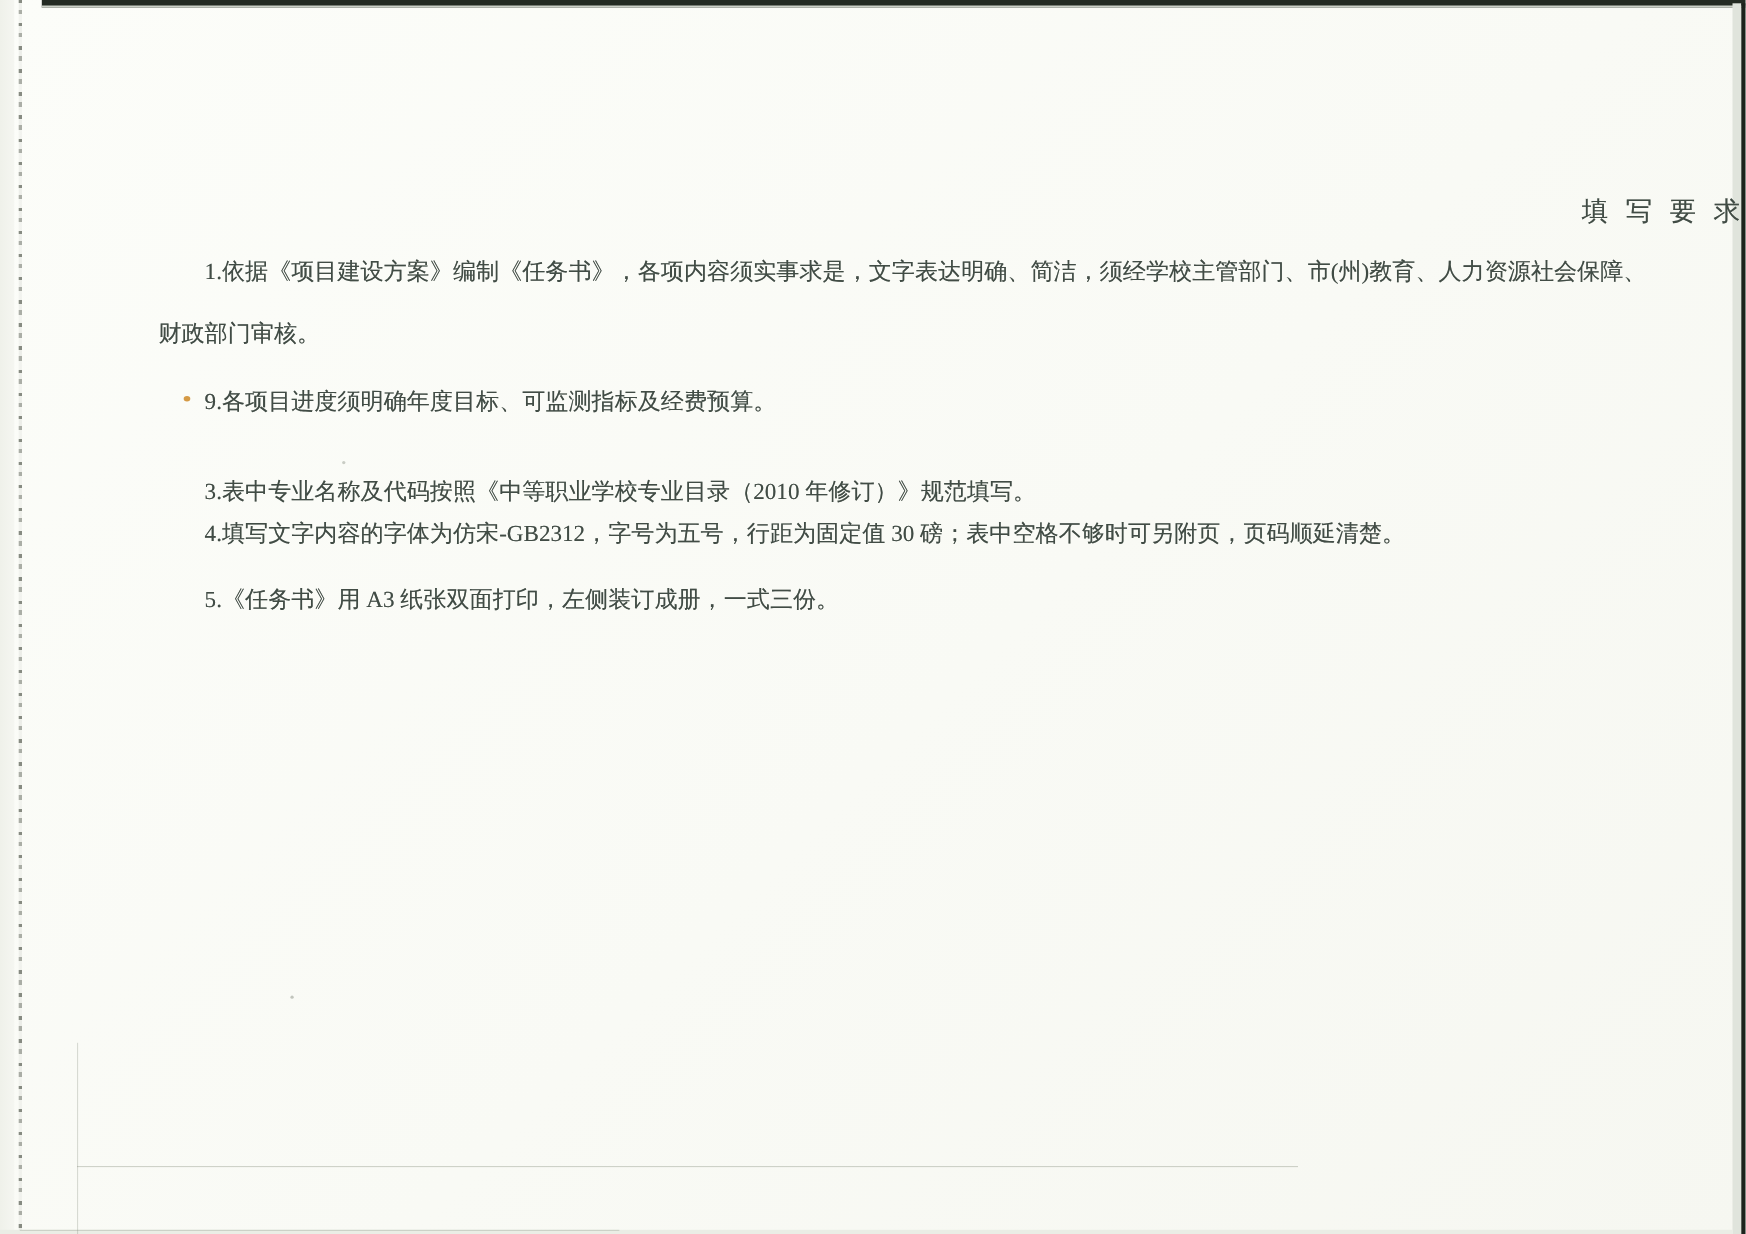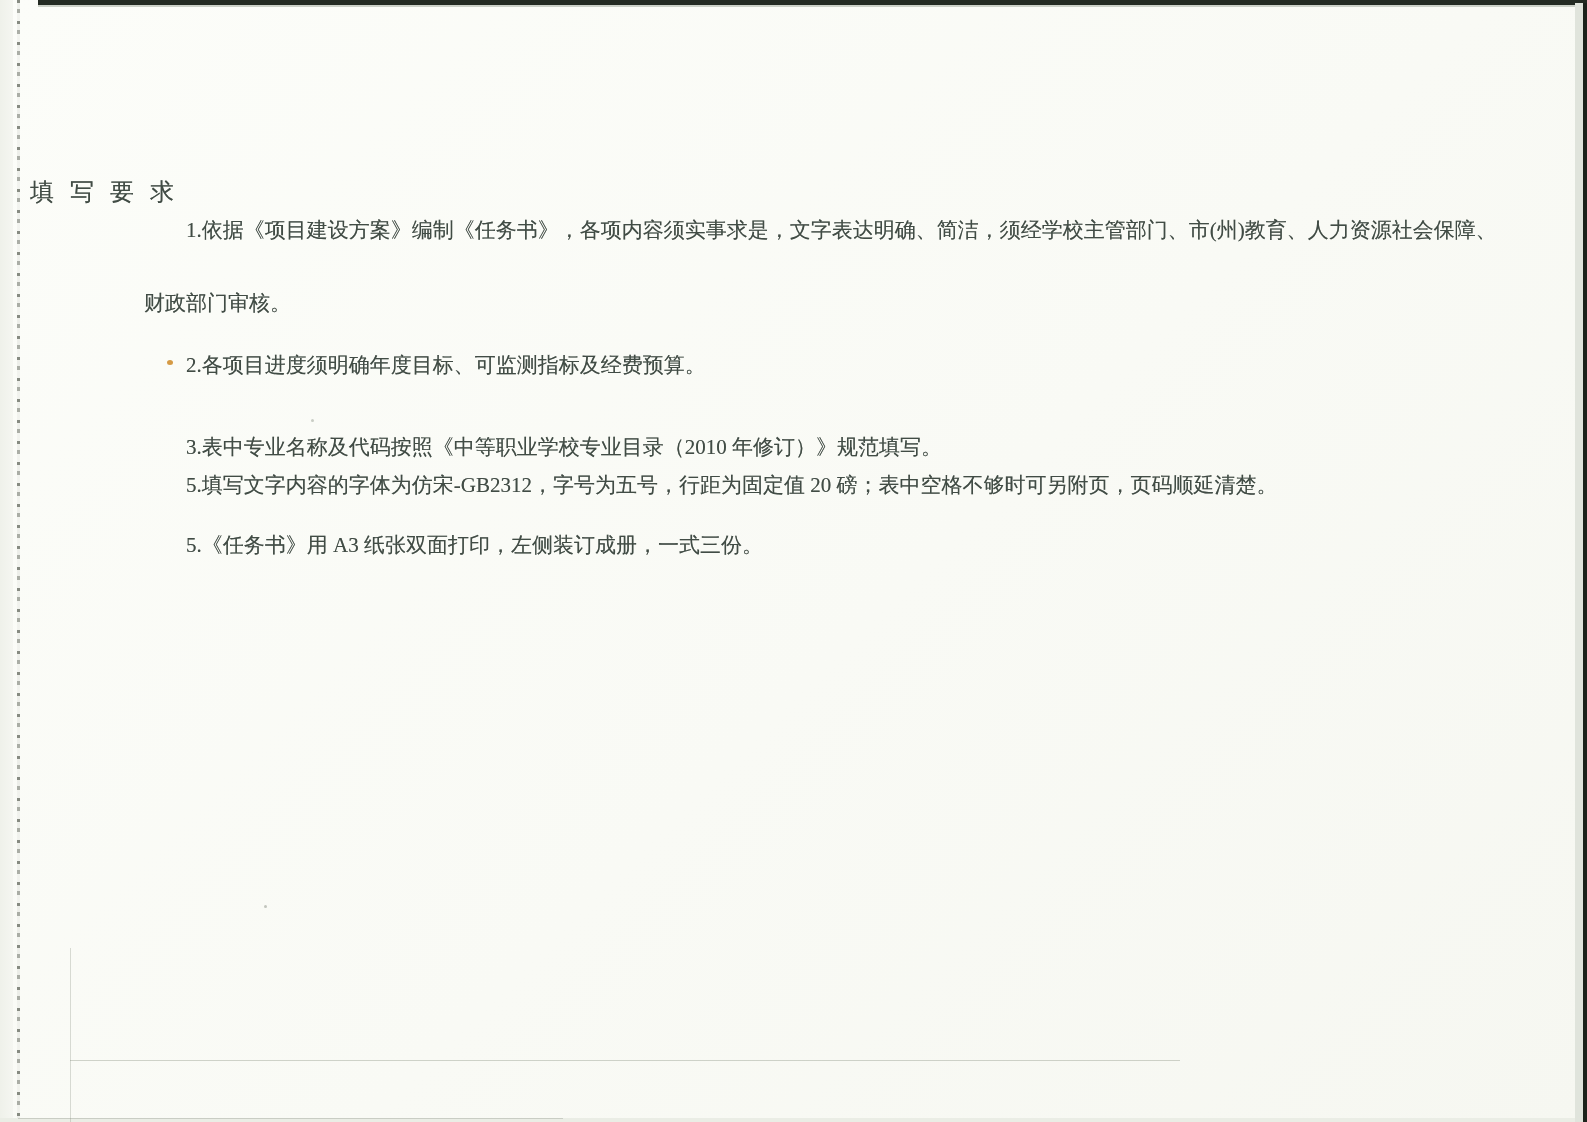--- a/index.html
+++ b/index.html
@@ -71,38 +71,38 @@
   }
   .speck-gray-2 {
     position: absolute; top: 419px; left: 311px; width: 3px; height: 3px;
     border-radius: 50%;
     background: rgba(110, 118, 104, 0.35);
   }
   
   .title {
     position: absolute;
     top: 176px; left: 30px; right: 0;
-    text-align: left;
+    text-align: right;
     font-size: 24px;
     letter-spacing: 5px;
     color: #414c45;
     text-shadow: 0 0 0.6px rgba(65, 76, 69, 0.55);
     white-space: nowrap;
   }
   .line {
     position: absolute;
     left: 144px;
     font-size: 21px;
     line-height: 28px;
     color: #414c45;
     text-shadow: 0 0 0.6px rgba(65, 76, 69, 0.5);
     white-space: nowrap;
   }
   .indent { text-indent: 42px; }
-  .l-1a { top: 216px; }
+  .l-1a { top: 233px; }
   .l-1b { top: 289px; text-align: center; }
   .l-2  { top: 351px; }
   .l-3  { top: 433px; }
   .l-4  { top: 471px; }
   .l-5  { top: 531px; }
 </style>
 </head>
 <body>
 
 <div class="scan">
@@ -117,18 +117,18 @@
   <div class="crease-h2"></div>
   <div class="crease-v1"></div>
   <div class="speck-orange"></div>
   <div class="speck-gray-1"></div>
   <div class="speck-gray-2"></div>
 
   <div class="title">填 写 要 求</div>
 
   <div class="line indent l-1a">1.依据《项目建设方案》编制《任务书》，各项内容须实事求是，文字表达明确、简洁，须经学校主管部门、市(州)教育、人力资源社会保障、</div>
   <div class="line l-1b">财政部门审核。</div>
-  <div class="line indent l-2">2.各项目进度须明确年度目标、可监测指标及经费预算。</div>
+  <div class="line indent l-2">9.各项目进度须明确年度目标、可监测指标及经费预算。</div>
   <div class="line indent l-3">3.表中专业名称及代码按照《中等职业学校专业目录（2010 年修订）》规范填写。</div>
-  <div class="line indent l-4">5.填写文字内容的字体为仿宋-GB2312，字号为五号，行距为固定值 20 磅；表中空格不够时可另附页，页码顺延清楚。</div>
+  <div class="line indent l-4">4.填写文字内容的字体为仿宋-GB2312，字号为五号，行距为固定值 30 磅；表中空格不够时可另附页，页码顺延清楚。</div>
   <div class="line indent l-5">5.《任务书》用 A3 纸张双面打印，左侧装订成册，一式三份。</div>
 
 </div>
 
 </body></html>

